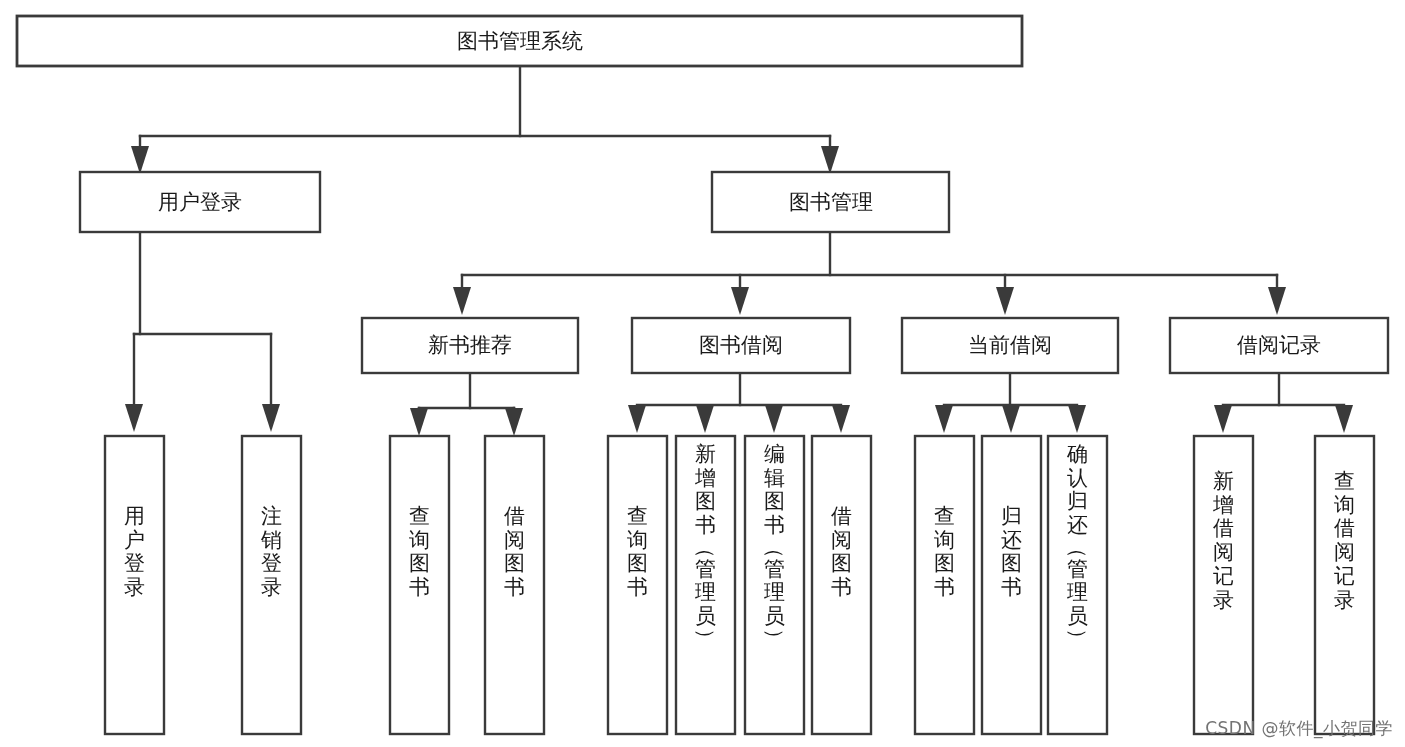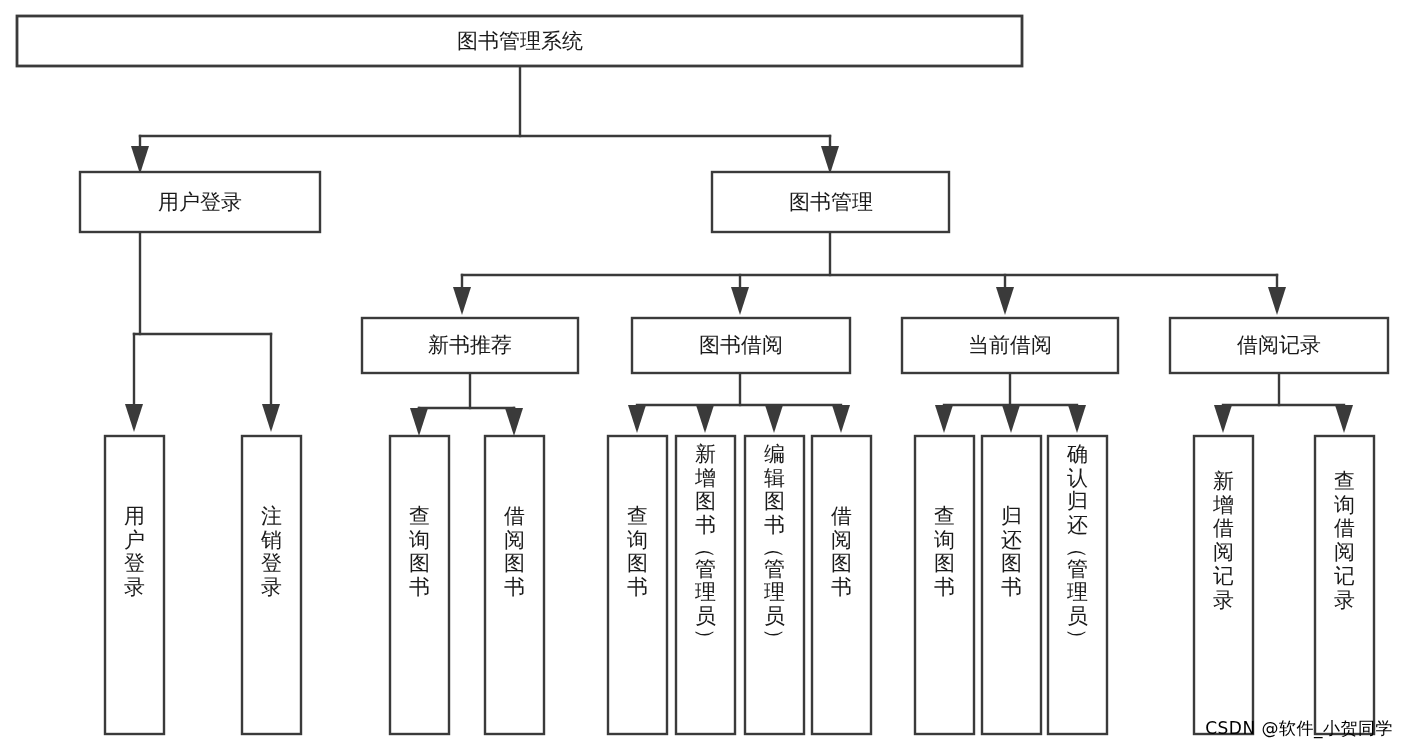--- a/index.html
+++ b/index.html
@@ -67,21 +67,21 @@
     white-space: nowrap;
   }
   .vert-text-col span {
     display: block;
   }
   .watermark {
     position: absolute;
     right: 12px;
     bottom: 7px;
     font-size: 17px;
-    color: #000000;
+    color: #737373;
     font-family: "DejaVu Sans", "Liberation Sans", sans-serif;
     letter-spacing: 0.5px;
     white-space: nowrap;
   }
 </style>
 </head>
 <body>
 
 <div id="diagram-root">
 

